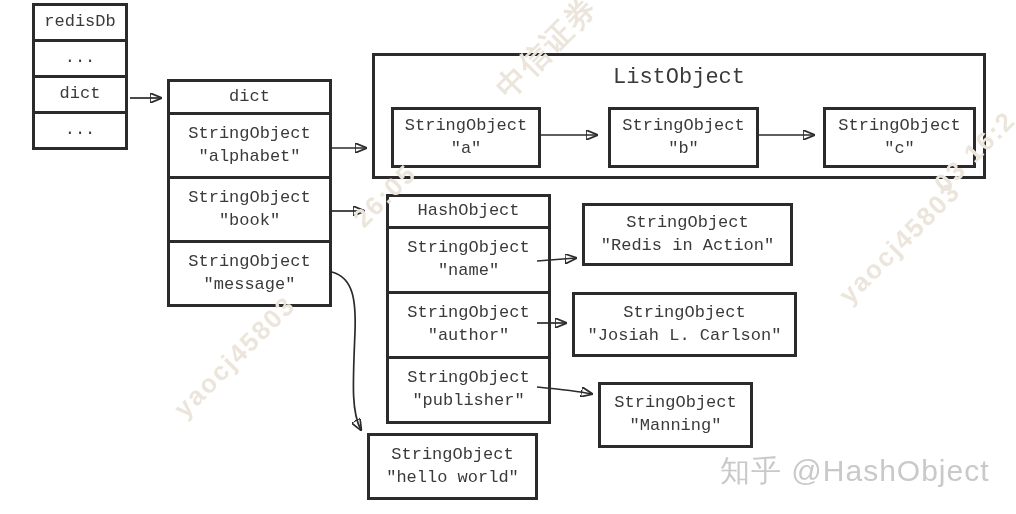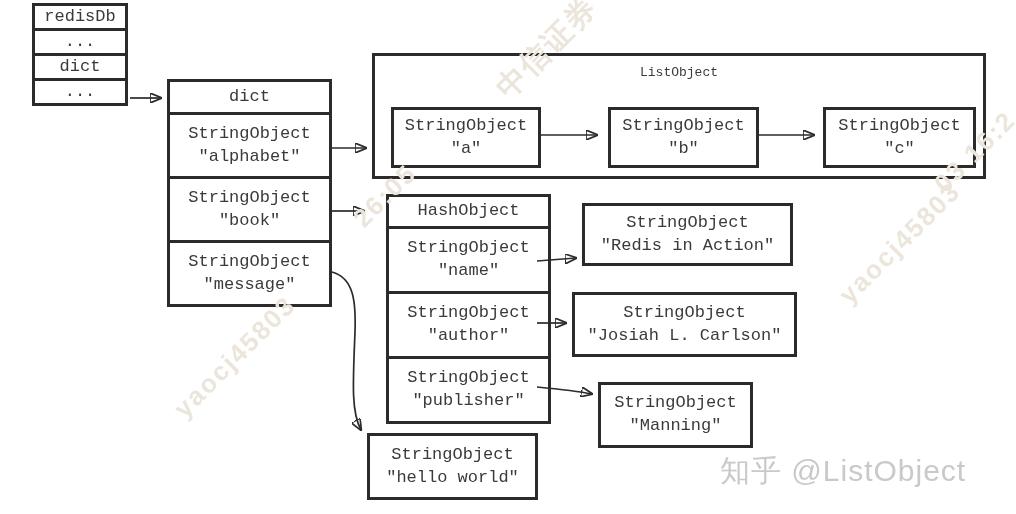--- a/index.html
+++ b/index.html
@@ -17,35 +17,35 @@
   .tbl {
     position:absolute; box-sizing:border-box; background:#fff;
     border:3px solid var(--border);
   }
   .cell {
     display:flex; flex-direction:column; align-items:center; justify-content:center;
     font-size:17px; line-height:1.35; border-top:3px solid var(--border);
     white-space:nowrap;
   }
   .cell:first-child { border-top:none; }
-  .h35 { height:22px;text-align:center; } .h30 { height:30px; } .h61 { height:61px; }
+  .h35 { height:33px;text-align:center; } .h30 { height:30px; } .h61 { height:61px; }
   .h29 { height:29px; } .h62 { height:62px; }
   
   .box {
     position:absolute; box-sizing:border-box; background:#fff;
     border:3px solid var(--border);
     display:flex; flex-direction:column; align-items:center; justify-content:center;
     font-size:17px; line-height:1.35; white-space:nowrap;
   }
   
   .list-outer {
     position:absolute; box-sizing:border-box; background:#fff;
     border:3px solid var(--border);
   }
-  .list-title { text-align:center; margin-top:9px; font-size:13px; }
+  .list-title { text-align:center; margin-top:9px; font-size:22px; }
   
   .arrows { position:absolute; left:0; top:0; pointer-events:none; }
   .arrows path { stroke:var(--arrow); stroke-width:1.7; fill:none; }
   
   .wm-diag {
     position:absolute; white-space:nowrap; pointer-events:none;
     font-family:"Liberation Sans",sans-serif; font-weight:bold;
     font-size:26px; letter-spacing:2px; color:var(--watermark-diagonal);
     transform:translate(-50%,-50%) rotate(-45deg);
   }
@@ -150,15 +150,15 @@
     <path d="M537,387 C558,389 577,391 592,394" marker-end="url(#ah)"></path>
     <path d="M332,272 C354,278 356,302 355,332 C353,382 351,412 361,430" marker-end="url(#ah)"></path>
   </svg>
 
   <div class="wm-diag big" style="left:547px; top:48px;">中信证券</div>
   <div class="wm-diag" style="left:900px; top:243px;">yaocj45803</div>
   <div class="wm-diag" style="left:235px; top:357px;">yaocj45803</div>
   <div class="wm-diag" style="left:385px; top:196px;">26:05</div>
   <div class="wm-diag" style="left:975px; top:152px;">03 16:2</div>
 
-  <div class="credit">知乎 @ListObject</div>
+  <div class="credit">知乎 @HashObject</div>
 
 </div>
 
 </body></html>

